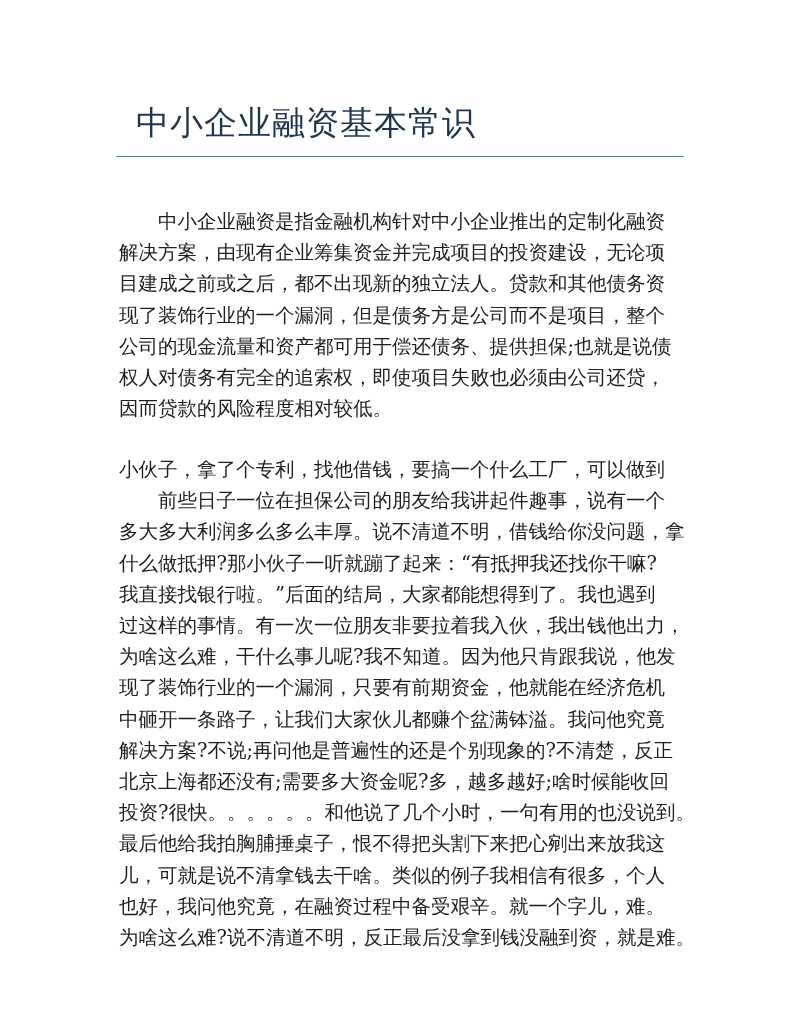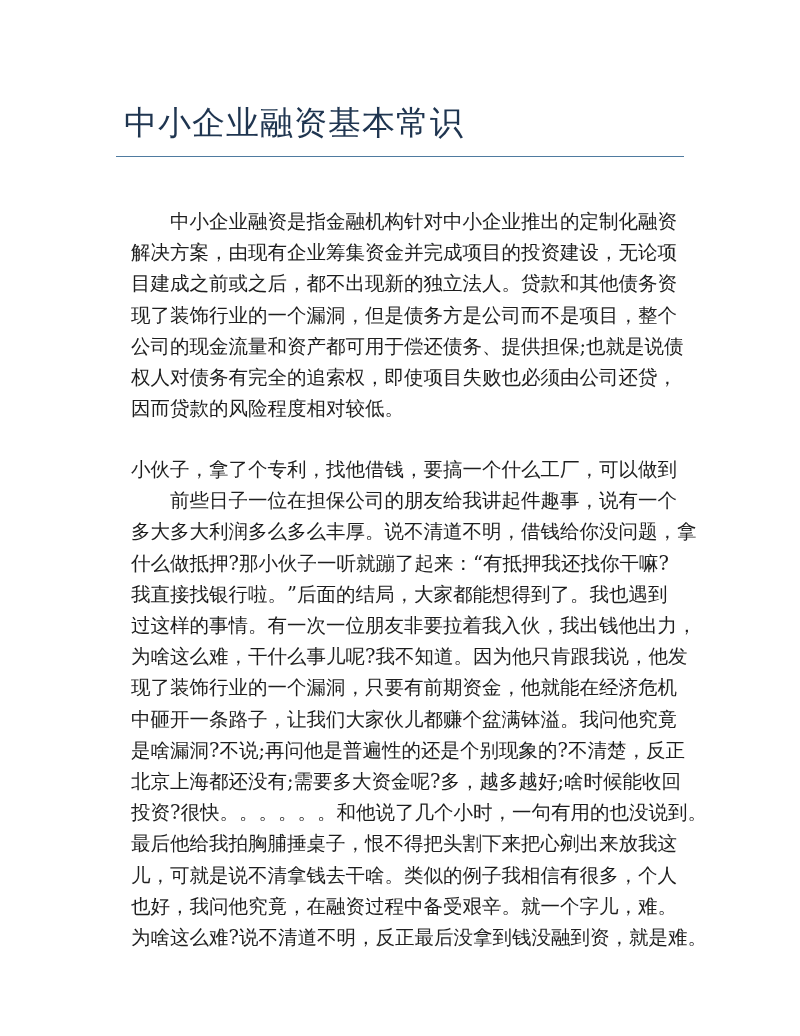--- a/index.html
+++ b/index.html
@@ -1,34 +1,34 @@
 <!DOCTYPE html>
 <html><head>
   <meta charset="utf-8">
   <style>
     html, body { margin: 0; padding: 0; background: #ffffff; }
     body { width: 800px; height: 1036px; position: relative; overflow: hidden; }
     .page { position: absolute; left: 0; top: 0; width: 800px; height: 1036px; background: #fff; }
     .title {
-      position: absolute; left: 124px; top: 98px;
+      position: absolute; left: 136px; top: 98px;
       font-family: "DejaVu Sans", sans-serif;
       font-size: 33px; line-height: 50px; color: #1f3550;
       letter-spacing: 1px; white-space: nowrap; margin: 0; font-weight: normal;
     }
     .rule {
       position: absolute; left: 116px; top: 156px; width: 568px; height: 0;
       border-top: 1.5px solid #4f7ba0;
     }
     .para {
       position: absolute; left: 119px; width: 560px;
       font-family: "DejaVu Serif", serif;
       font-size: 19.5px; line-height: 31.2px; color: #1e1e1e;
       margin: 0; text-align: justify;
     }
-    .para .line { display: block; white-space: nowrap; margin-left: 12px; }
+    .para .line { display: block; white-space: nowrap; }
     .p1 { top: 206px; }
     .p2 { top: 454px; }
   </style>
 </head>
 <body>
 
 <div class="page">
   <h1 class="title">中小企业融资基本常识</h1>
   <div class="rule"></div>
 
@@ -45,21 +45,21 @@
   <p class="para p2">
     <span class="line">小伙子，拿了个专利，找他借钱，要搞一个什么工厂，可以做到</span>
     <span class="line">　　前些日子一位在担保公司的朋友给我讲起件趣事，说有一个</span>
     <span class="line">多大多大利润多么多么丰厚。说不清道不明，借钱给你没问题，拿</span>
     <span class="line">什么做抵押?那小伙子一听就蹦了起来：“有抵押我还找你干嘛?</span>
     <span class="line">我直接找银行啦。”后面的结局，大家都能想得到了。我也遇到</span>
     <span class="line">过这样的事情。有一次一位朋友非要拉着我入伙，我出钱他出力，</span>
     <span class="line">为啥这么难，干什么事儿呢?我不知道。因为他只肯跟我说，他发</span>
     <span class="line">现了装饰行业的一个漏洞，只要有前期资金，他就能在经济危机</span>
     <span class="line">中砸开一条路子，让我们大家伙儿都赚个盆满钵溢。我问他究竟</span>
-    <span class="line">是啥漏洞?不说;再问他是普遍性的还是个别现象的?不清楚，反正</span>
+    <span class="line">解决方案?不说;再问他是普遍性的还是个别现象的?不清楚，反正</span>
     <span class="line">北京上海都还没有;需要多大资金呢?多，越多越好;啥时候能收回</span>
     <span class="line">投资?很快。。。。。。和他说了几个小时，一句有用的也没说到。</span>
     <span class="line">最后他给我拍胸脯捶桌子，恨不得把头割下来把心剜出来放我这</span>
     <span class="line">儿，可就是说不清拿钱去干啥。类似的例子我相信有很多，个人</span>
     <span class="line">也好，我问他究竟，在融资过程中备受艰辛。就一个字儿，难。</span>
     <span class="line">为啥这么难?说不清道不明，反正最后没拿到钱没融到资，就是难。</span>
   </p>
 </div>
 
 </body></html>

